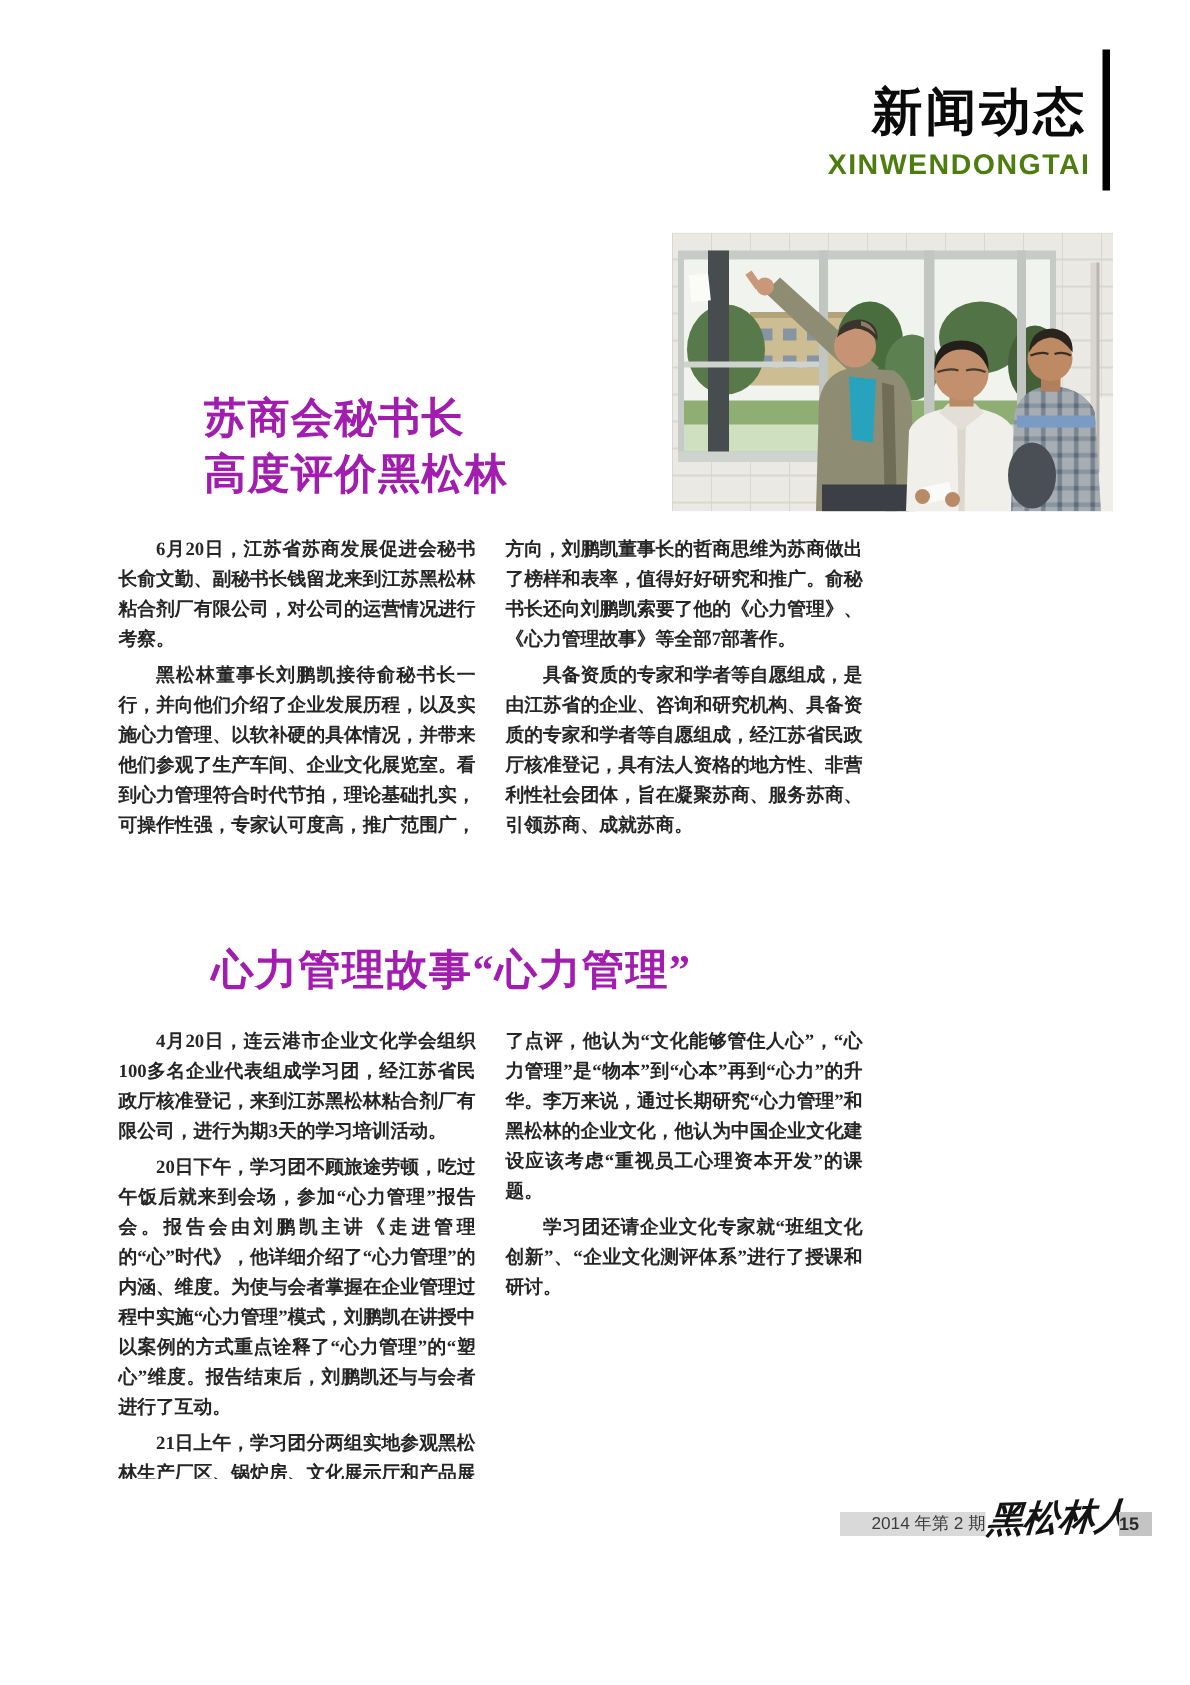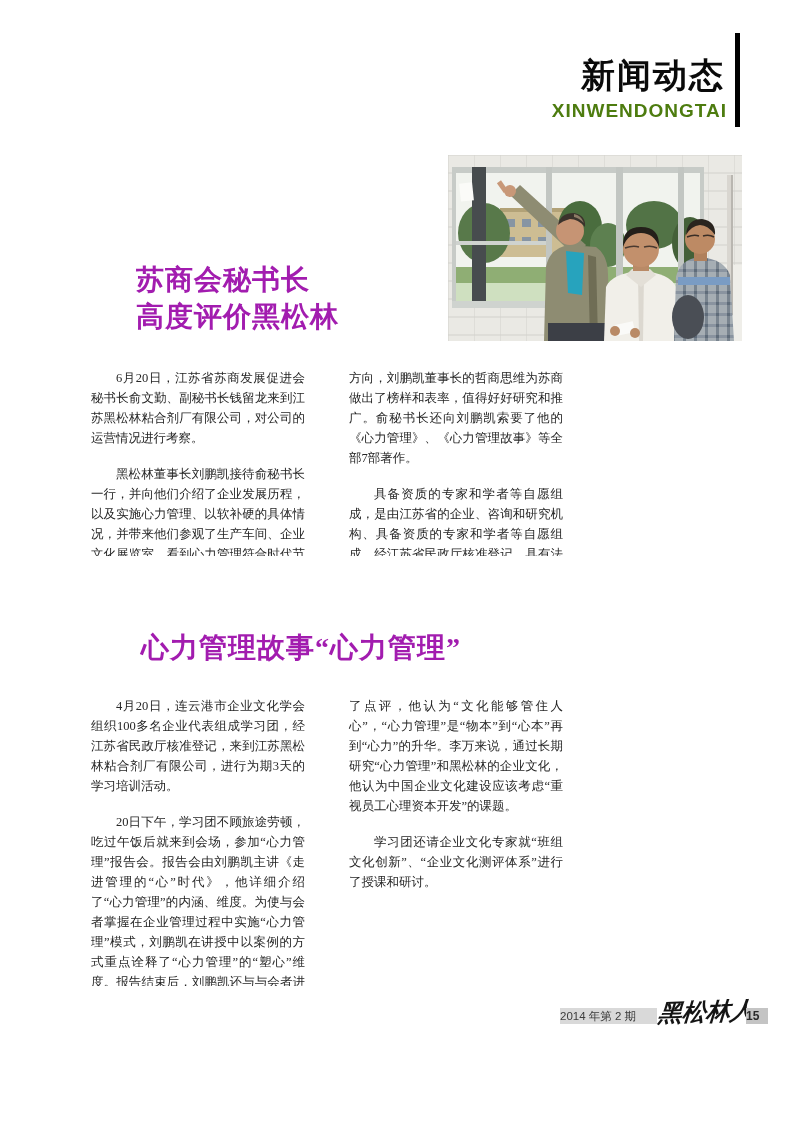--- a/index.html
+++ b/index.html
@@ -25,27 +25,27 @@
   .t1{left:136px;top:261px;}
   .t2{left:141px;top:592px;}
 
   
   .col{position:absolute;width:246px;font-size:12.5px;line-height:20px;color:#262626;
        text-align:justify;overflow:hidden;}
   .a1-l{left:75px;top:352px;height:204px;}
   .a1-r{left:333px;top:352px;height:204px;}
   .a2-l{left:75px;top:680px;height:306px;}
   .a2-r{left:333px;top:680px;height:306px;}
-  .para{margin:16px;}
+  .para{margin:4px;font-weight:bold;}
   .indent{text-indent:2em;}
 
   
   .issue-box{position:absolute;left:560px;top:1008px;width:97px;height:16px;
              background:#d9d9d9;color:#3c3c3c;font-size:11.5px;line-height:16px;
-             text-align:left;font-family:"Liberation Sans", sans-serif;white-space:nowrap;}
+             text-align:right;font-family:"Liberation Sans", sans-serif;white-space:nowrap;}
   .mag-logo{position:absolute;left:658px;top:999px;width:88px;font-size:24px;line-height:26px;
             font-weight:bold;font-style:italic;color:#141414;text-align:center;
             transform:rotate(-2deg) skewX(-6deg);
             font-family:"DejaVu Serif", serif;white-space:nowrap;}
   .pagenum-box{position:absolute;left:746px;top:1008px;width:22px;height:16px;
                background:#c4c4c4;color:#2a2a2a;font-weight:bold;font-size:12px;
                line-height:16px;text-align:left;
                font-family:"Liberation Sans", sans-serif;}
 </style>
 </head>

